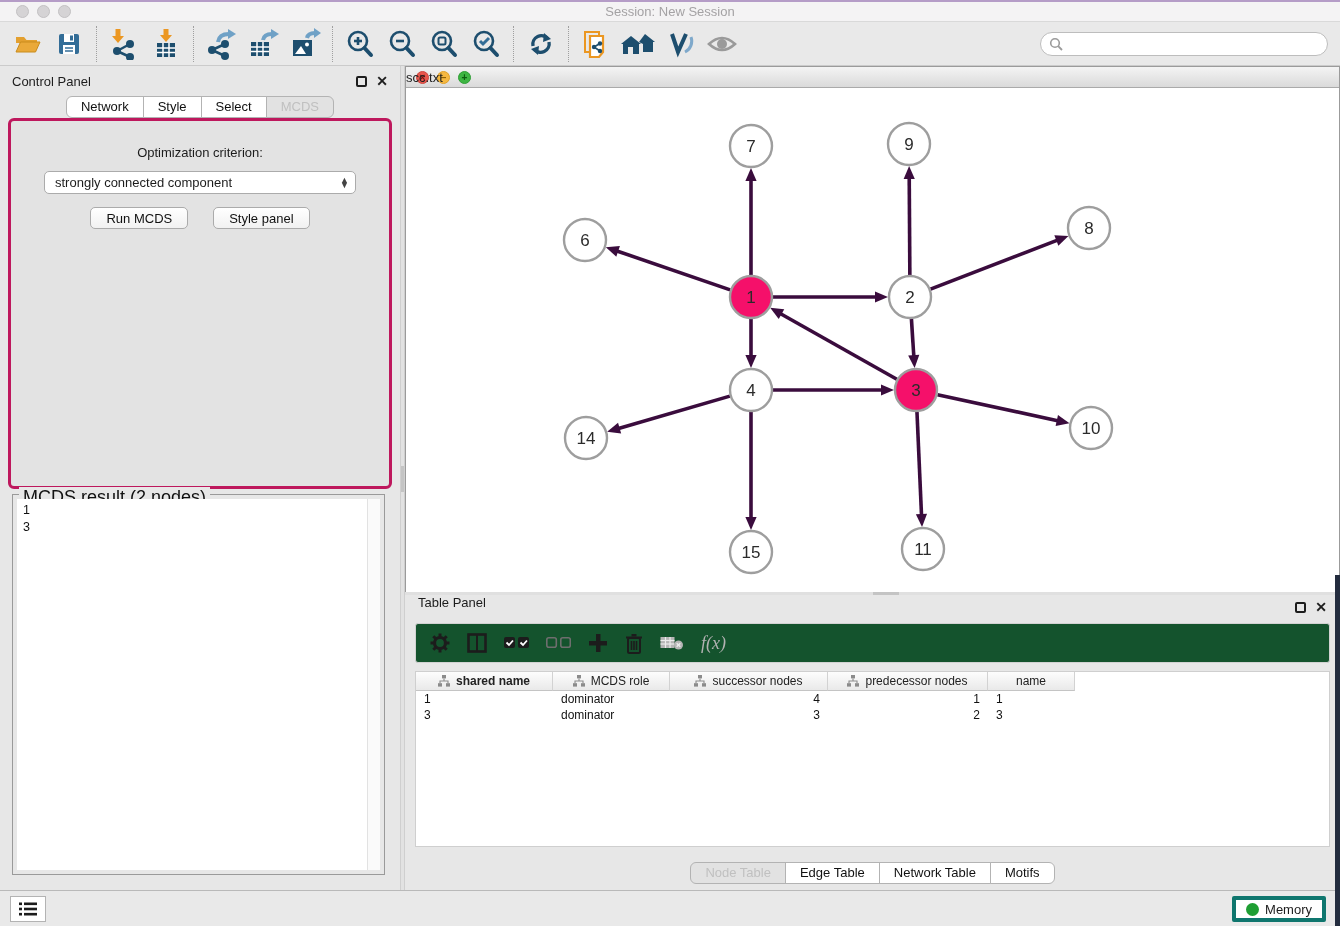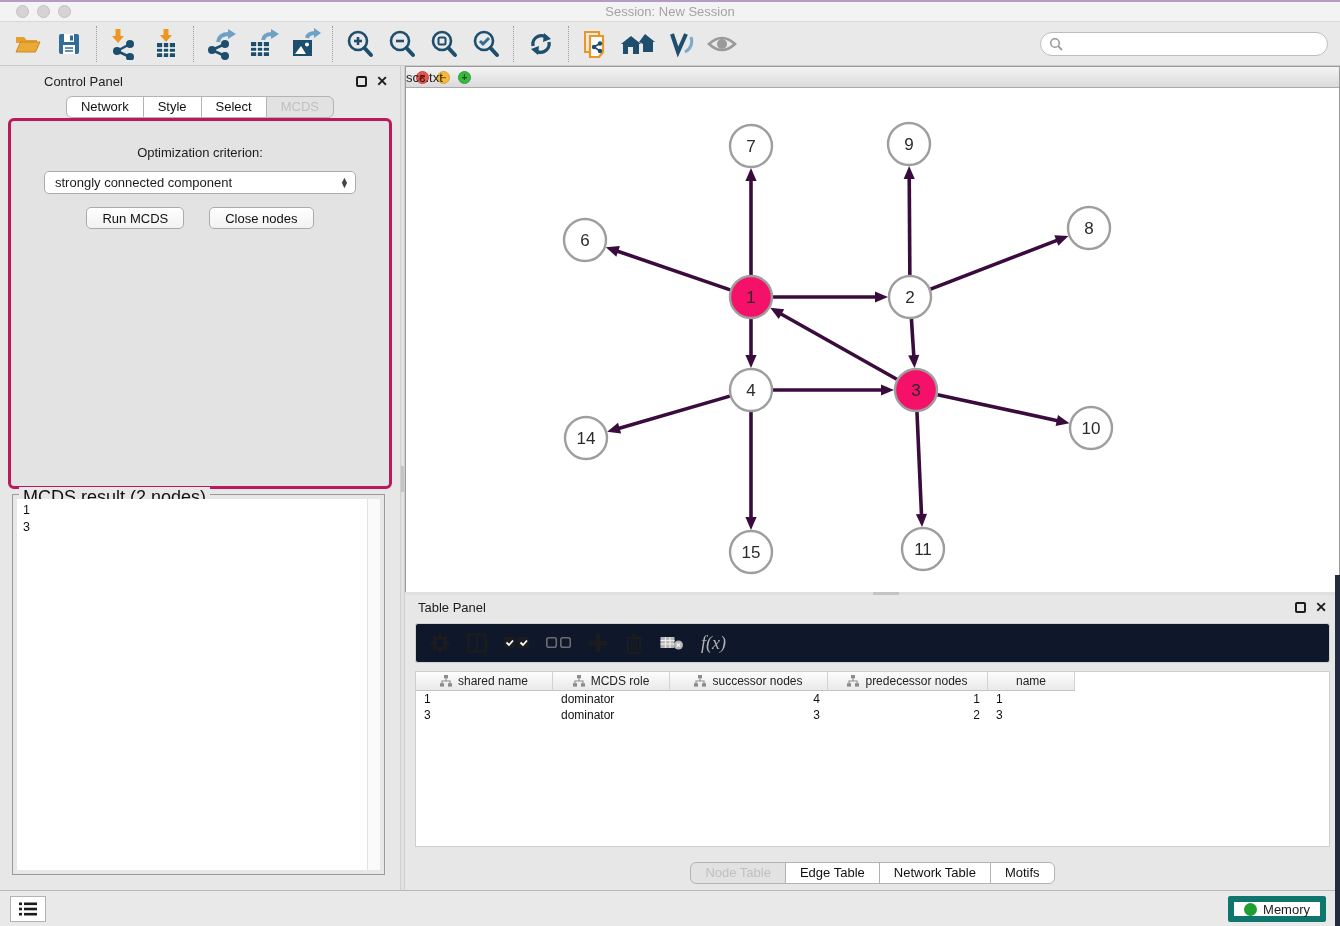--- a/index.html
+++ b/index.html
@@ -22,21 +22,21 @@
   .tb-sep { width:1px; height:36px; border-left:1px dotted #9f9f9f; margin:0 6px; }
   .tb-search { position:absolute; right:12px; top:10px; width:288px; height:24px; background:#fff; border:1px solid #bdbdbd; border-radius:12px; display:flex; align-items:center; padding-left:8px; }
   .tb-search input { border:none; outline:none; background:transparent; font-size:12px; width:250px; font-family:"Liberation Sans",sans-serif; }
 
   
   .main { position:absolute; top:66px; left:0; right:0; bottom:36px; display:flex; }
 
   
   .control-panel { width:400px; background:#e7e7e7; position:relative; flex:none; }
   .cp-header { height:30px; display:flex; align-items:center; padding:0 12px; }
-  .cp-title { font-size:13px; color:#1d1d1d;margin-left:32px; }
+  .cp-title { font-size:13px; color:#1d1d1d; }
   .panel-icons { margin-left:auto; display:flex; align-items:center; gap:9px; }
   .icon-float { width:11px; height:11px; border:2px solid #1d1d1d; border-radius:2px; }
   .icon-close { font-size:14px; font-weight:bold; color:#1d1d1d; line-height:1; }
 
   .tab-row { display:flex; justify-content:center; height:22px; }
   .tab { background:#fff; border:1px solid #b3b3b3; margin-left:-1px; padding:2px 14px 0; font-size:13px; color:#111; cursor:pointer; }
   .tab:first-child { border-top-left-radius:6px; border-bottom-left-radius:6px; margin-left:0; }
   .tab:last-child { border-top-right-radius:6px; border-bottom-right-radius:6px; }
   .tab.active { background:#e2e2e2; color:#c0c0c0; }
 
@@ -70,38 +70,38 @@
   .net-title { position:absolute; left:0; right:0; font-size:13px; color:#222; }
   .net-canvas { flex:1; background:#fff; position:relative; }
   .net-canvas svg { position:absolute; inset:0; }
 
   
   .h-split { height:3px; background:#e0e0e0; position:relative; cursor:row-resize; }
   .h-split .grip { position:absolute; left:50%; top:0; width:26px; height:3px; background:#c4c4c4; }
 
   
   .table-panel { flex:1; background:#e7e7e7; position:relative; }
-  .tp-header { height:24px; display:flex; align-items:center; padding:0 13px;gap:28px; }
-  .tp-toolbar { margin:4px 10px 0; height:40px; background:#0f172a; border:1px solid #d2d2d2; border-radius:3px; display:flex; align-items:center; gap:17px; padding-left:14px; }
+  .tp-header { height:24px; display:flex; padding:0 13px;gap:28px; }
+  .tp-toolbar { margin:4px 10px 0; height:40px; background:#14532d; border:1px solid #d2d2d2; border-radius:3px; display:flex; align-items:center; gap:17px; padding-left:14px; }
   .tp-tool { display:flex; align-items:center; justify-content:center; cursor:pointer; }
   .fx { font-family:"Liberation Serif", serif; font-style:italic; font-size:18px; color:#b2b2b2; }
 
   .tp-table { margin:8px 10px 0; height:176px; background:#fff; border:1px solid #cfcfcf; overflow:hidden; }
   .tp-head { display:flex; height:19px; }
   .th-cell { background:linear-gradient(#fdfdfd,#e9e9e9); border-right:1px solid #d2d2d2; border-bottom:1px solid #c4c4c4; display:flex; align-items:center; justify-content:center; gap:6px; font-size:12px; color:#222; flex:none; }
   .tp-row { display:flex; height:16px; }
   .td-cell { font-size:12px; color:#111; padding:1px 8px 0; flex:none; }
   .td-cell.right { text-align:right; }
 
   .tp-tabs { position:absolute; bottom:6px; left:0; right:0; display:flex; justify-content:center; height:22px; }
 
   
   .statusbar { position:absolute; left:0; right:0; bottom:0; height:36px; background:#e9e9e9; border-top:1px solid #b9b9b9; }
   .sb-list-btn { position:absolute; left:10px; top:5px; width:36px; height:26px; background:#fff; border:1px solid #b3b3b3; display:flex; align-items:center; justify-content:center; cursor:pointer; }
-  .sb-mem-btn { position:absolute; right:14px; top:5px; height:26px; background:#fff; border:6px solid #0f766e; border-radius:2px; display:flex; align-items:center; gap:6px; padding:0 10px; font-size:13px; cursor:pointer; }
+  .sb-mem-btn { position:absolute; right:14px; top:5px; height:26px; background:#fff; border:4px solid #0f766e; border-radius:2px; display:flex; align-items:center; gap:6px; padding:0 10px; font-size:13px; cursor:pointer; }
   .mem-dot { width:13px; height:13px; border-radius:50%; }
 </style>
 </head>
 <body>
 
 <div class="frame-top"></div>
 <div class="frame-right"></div>
 
 <div class="titlebar">
   <div class="traffic"></div>
@@ -283,21 +283,21 @@
       <div class="opt-label">Optimization criterion:</div>
       <div class="dropdown">
         <span>strongly connected component</span>
         <span class="dd-arrows">
             <span>▲</span>
             <span>▼</span>
           </span>
       </div>
       <div class="btn-row">
         <button class="btn">Run MCDS</button>
-        <button class="btn">Close nodes</button>
+        <button class="btn">Style panel</button>
       </div>
     </div>
     <div class="result-group">
       <span class="result-legend">MCDS result (2 nodes)</span>
       <div class="result-box">
         <div class="result-text" id="result-text">1
 3</div>
         <div class="result-scroll"></div>
       </div>
     </div>
@@ -446,21 +446,21 @@
             <line x1="10" y1="2" x2="10" y2="13" stroke="#ececec" stroke-width="1.2"></line>
             <circle cx="18.5" cy="10" r="4.5" fill="#b5b5b5"></circle>
             <path d="M16.7 8.2 l3.6 3.6 M20.3 8.2 l-3.6 3.6" stroke="#ececec" stroke-width="1.4"></path>
           </svg>
         </span>
         <span class="tp-tool fx">f(x)</span>
       </div>
 
       <div class="tp-table">
         <div class="tp-head" id="tp-head">
-            <div class="th-cell" style="width: 137px;">
+            <div class="th-cell" style="width: 137px; font-weight: bold;">
               <svg width="12" height="12" viewBox="0 0 12 12">
                 <g fill="#8b8b8b">
                   <rect x="4" y="0" width="4" height="3.4"></rect>
                   <rect x="0" y="8.2" width="4" height="3.4"></rect>
                   <rect x="8" y="8.2" width="4" height="3.4"></rect>
                 </g>
                 <path d="M6 3.4 V6 M2 8.2 V6 H10 V8.2" fill="none" stroke="#8b8b8b" stroke-width="1.1"></path>
               </svg>
               <span>shared name</span>
             </div>

